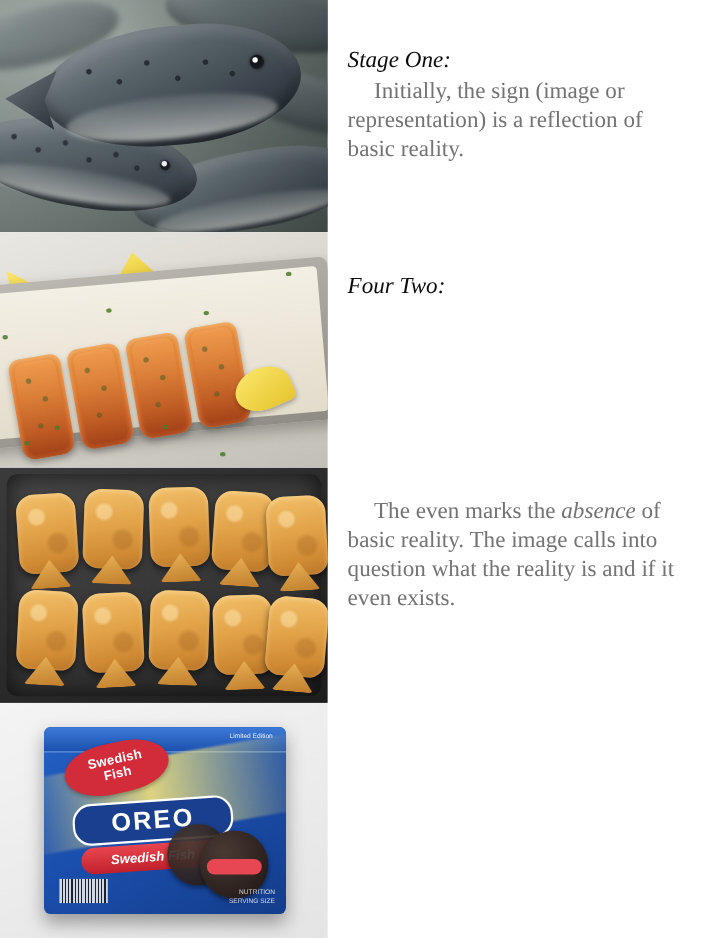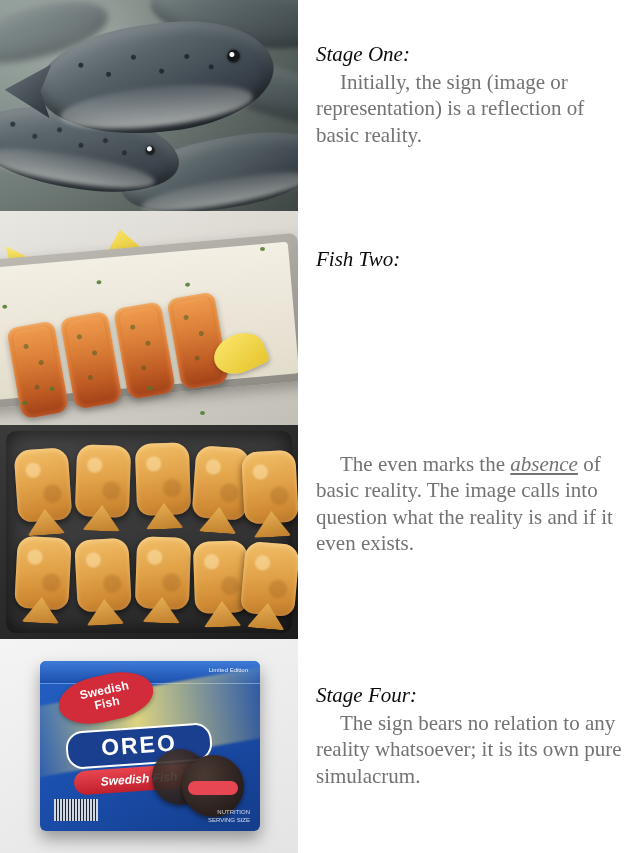--- a/index.html
+++ b/index.html
@@ -59,21 +59,21 @@
     color: #0b0b0b;
     margin: 0 0 2px 0;
   }
   .stage-body {
     font-size: 21px;
     line-height: 1.26;
     color: #737373;
     margin: 0;
     text-indent: 24px;
   }
-  .stage-body em { font-style: italic; text-decoration: underline; }
+  .stage-body em { font-style: italic; }
 
   
   .fish-scene {
     position: absolute;
     inset: 0;
     background:
       radial-gradient(ellipse at 30% 20%, #a9b4ae 0%, #7e8b86 45%, #5d6a66 100%);
   }
   .fish-scene::after {
     content: "";
@@ -470,21 +470,21 @@
           <div class="herb" style="left:168px; top:140px;"></div>
           <div class="herb" style="left:214px; top:40px;"></div>
           <div class="herb" style="left:126px; top:30px;"></div>
         </div>
         <div class="herb" style="left:22px; top:190px;"></div>
         <div class="herb" style="left:200px; top:200px;"></div>
         <div class="herb" style="left:260px; top:36px;"></div>
       </div>
     </div>
     <div class="text-cell">
-      <p class="stage-label">Fish Two:</p>
+      <p class="stage-label">Four Two:</p>
     </div>
   </div>
 
   <div class="row row-3">
     <div class="img-cell">
       <div class="pan-scene">
         <div class="pan-inner"></div>
         <div class="nugget" style="left:16px;  top:24px;  transform: rotate(-4deg);"></div>
         <div class="nugget" style="left:76px;  top:20px;  transform: rotate(2deg);"></div>
         <div class="nugget" style="left:136px; top:18px;  transform: rotate(-2deg);"></div>
@@ -520,19 +520,15 @@
           <div class="cookie cookie-back"></div>
           <div class="cookie cookie-front"></div>
           <div class="pack-barcode"></div>
           <div class="pack-smalltext">
             <span>NUTRITION</span><br>
             <span>SERVING SIZE</span>
           </div>
         </div>
       </div>
     </div>
-    <div class="text-cell">
-      <p class="stage-label">Stage Four:</p>
-      <p class="stage-body"><span>The sign bears no relation to any reality whatsoever; it is its own pure simulacrum.</span></p>
-    </div>
   </div>
 
 </div>
 
 </body></html>

